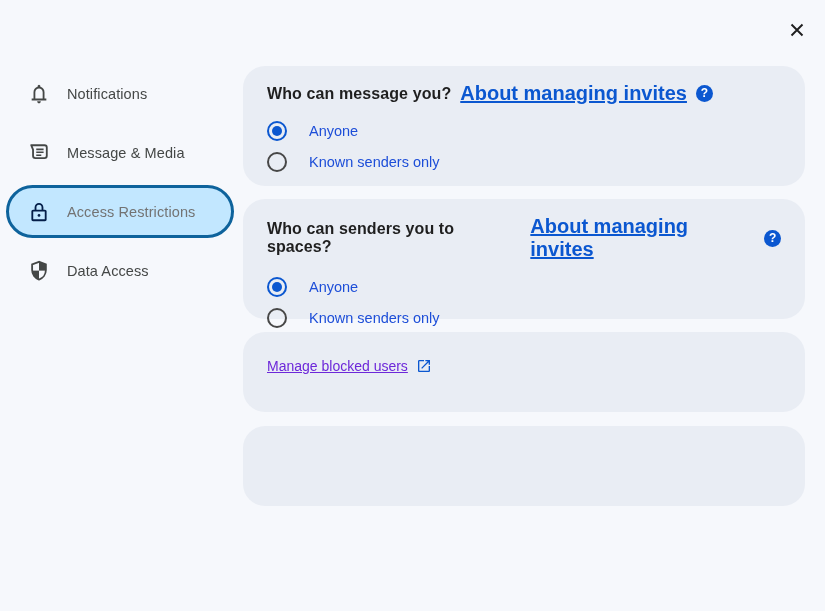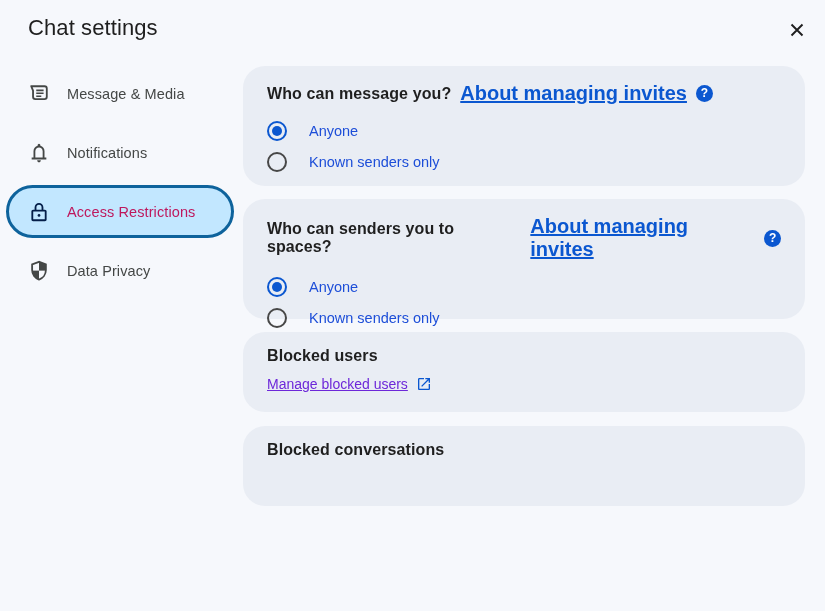--- a/index.html
+++ b/index.html
@@ -26,21 +26,21 @@
   
   .sidebar { position:absolute; top:67px; left:0; width:240px; }
   .nav-item {
     display:flex; align-items:center; gap:16px;
     height:53px; margin:0 6px 6px 6px; padding-left:18px;
     border:3px solid transparent; border-radius:28px; cursor:pointer;
   }
   .nav-icon { width:24px; height:24px; display:flex; align-items:center; justify-content:center; flex:0 0 24px; }
   .nav-label { font-size:14.5px; font-weight:500; color:#444746; letter-spacing:.1px; }
   .nav-item.selected { background:#c2e7ff; border-color:#0e639c; }
-  .nav-item.selected .nav-label { color:#be185d; }
+  .nav-item.selected .nav-label { color:#737373; }
 
   
   .content { position:absolute; left:243px; top:66px; width:562px; }
   .card {
     background:#e9edf4; border-radius:22px;
     padding:16px 24px; margin-bottom:13px;
   }
   .card.radios { height:120px; }
   .card.small  { height:80px; padding-top:15px; }
   .card:nth-child(3) { margin-bottom:14px; }
@@ -74,49 +74,48 @@
 
   .link-row { display:flex; align-items:center; gap:8px; margin-top:11px; }
   .card-link { font-size:14px; font-weight:500; color:#6d28d9; text-decoration:underline; cursor:pointer; }
   .ext-icon { display:inline-flex; }
 </style>
 </head>
 <body>
 
 <div class="dialog">
 
-  <h1 class="page-title">Chat settings</h1>
 
   <button class="close-btn">
     <span>
       <svg width="22" height="22" viewBox="0 0 24 24">
           <path d="M6 6l12 12M18 6L6 18" stroke="#1f1f1f" stroke-width="2.1"></path>
         </svg>
     </span>
   </button>
 
   <nav class="sidebar">
 
     <div class="nav-item">
       <span class="nav-icon">
         <svg width="22" height="22" viewBox="0 0 24 24">
+            <path fill="#444746" d="M4 19v-2h2v-7q0-2.1 1.25-3.7T10.5 4.2v-.7q0-.62.44-1.06T12 2q.63 0 1.06.44t.44 1.06v.7q2 .5 3.25 2.1T18 10v7h2v2H4Zm8 3q-.83 0-1.41-.59T10 20h4q0 .83-.59 1.41T12 22ZM8 17h8v-7q0-1.65-1.18-2.83T12 6 9.18 7.17 8 10v7Z"></path>
+          </svg>
+      </span>
+      <span class="nav-label">Notifications</span>
+    </div>
+
+    <div class="nav-item">
+      <span class="nav-icon">
+        <svg width="22" height="22" viewBox="0 0 24 24">
             <path d="M3.5 3.5H18a2.5 2.5 0 0 1 2.5 2.5v9a2.5 2.5 0 0 1-2.5 2.5H8A2.5 2.5 0 0 1 5.5 15V8.2L3.5 3.5z" fill="none" stroke="#444746" stroke-width="2" stroke-linejoin="round"></path>
             <path d="M9 8h8M9 11.2h8M9 14.4h5.5" stroke="#444746" stroke-width="1.8"></path>
           </svg>
       </span>
       <span class="nav-label">Message &amp; Media</span>
-    </div>
-
-    <div class="nav-item">
-      <span class="nav-icon">
-        <svg width="22" height="22" viewBox="0 0 24 24">
-            <path fill="#444746" d="M4 19v-2h2v-7q0-2.1 1.25-3.7T10.5 4.2v-.7q0-.62.44-1.06T12 2q.63 0 1.06.44t.44 1.06v.7q2 .5 3.25 2.1T18 10v7h2v2H4Zm8 3q-.83 0-1.41-.59T10 20h4q0 .83-.59 1.41T12 22ZM8 17h8v-7q0-1.65-1.18-2.83T12 6 9.18 7.17 8 10v7Z"></path>
-          </svg>
-      </span>
-      <span class="nav-label">Notifications</span>
     </div>
 
 
 
     <div class="nav-item selected">
       <span class="nav-icon">
         <svg width="22" height="22" viewBox="0 0 24 24">
             <path fill="none" stroke="#041e49" stroke-width="2" stroke-linejoin="round" d="M5.5 10.5h13a.8.8 0 0 1 .8.8v8.9a.8.8 0 0 1-.8.8h-13a.8.8 0 0 1-.8-.8v-8.9a.8.8 0 0 1 .8-.8zm2.7 0V7a3.8 3.8 0 0 1 7.6 0v3.5"></path>
             <circle cx="12" cy="15.8" r="1.5" fill="#041e49"></circle>
           </svg>
@@ -132,21 +131,21 @@
                 <path d="M12 2 4.5 4.8V11c0 4.9 3.2 9.1 7.5 10.3 4.3-1.2 7.5-5.4 7.5-10.3V4.8L12 2z"></path>
               </clipPath>
             </defs>
             <path d="M12 2 4.5 4.8V11c0 4.9 3.2 9.1 7.5 10.3 4.3-1.2 7.5-5.4 7.5-10.3V4.8L12 2z" fill="none" stroke="#444746" stroke-width="2"></path>
             <g clip-path="url(#shclip)" fill="#444746">
               <rect x="12" y="2" width="10" height="9.6"></rect>
               <rect x="2" y="11.6" width="10" height="11"></rect>
             </g>
           </svg>
       </span>
-      <span class="nav-label">Data Privacy</span>
+      <span class="nav-label">Data Access</span>
     </div>
 
   </nav>
 
   <main class="content">
 
     <section class="card radios">
       <div class="card-head">
         <h2 class="card-title">Who can message you?</h2>
         <a class="inline-link">About managing invites</a>
@@ -176,29 +175,27 @@
           <span class="radio-label">Anyone</span>
         </div>
         <div class="radio-row">
           <span class="radio"></span>
           <span class="radio-label">Known senders only</span>
         </div>
       </div>
     </section>
 
     <section class="card small">
-      <h2 class="card-title">Blocked users</h2>
       <div class="link-row">
         <a class="card-link">Manage blocked users</a>
         <span class="ext-icon">
           <svg width="16" height="16" viewBox="0 0 24 24">
               <path fill="#0b57d0" d="M19 19H5V5h7V3H5c-1.11 0-2 .9-2 2v14c0 1.1.89 2 2 2h14c1.1 0 2-.9 2-2v-7h-2v7zM14 3v2h3.59l-9.83 9.83 1.41 1.41L19 6.41V10h2V3h-7z"></path>
             </svg>
         </span>
       </div>
     </section>
 
     <section class="card small">
-      <h2 class="card-title">Blocked conversations</h2>
     </section>
 
   </main>
 </div>
 
 </body></html>

